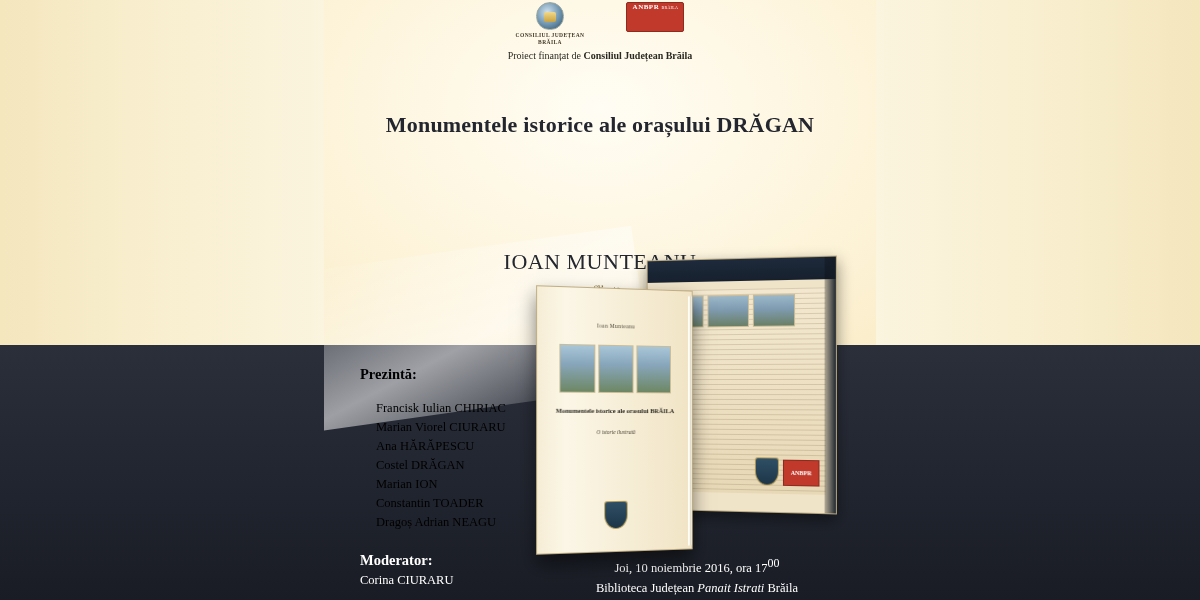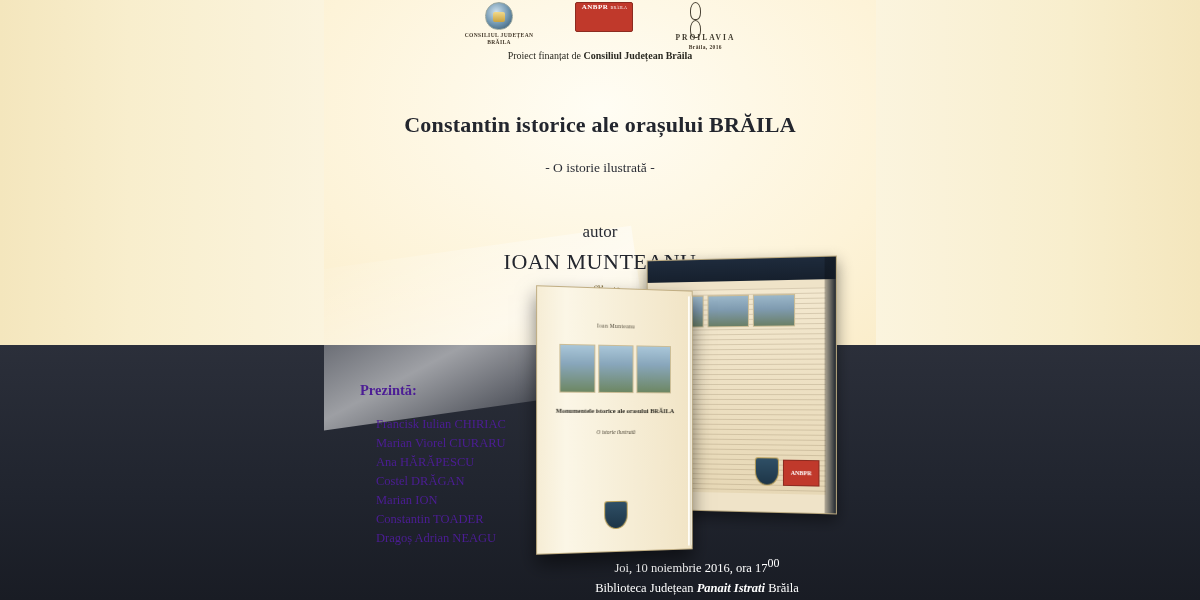--- a/index.html
+++ b/index.html
@@ -226,22 +226,22 @@
     text-align: center;
     font-size: 14px;
     color: #8d7b4d;
     letter-spacing: 2px;
   }
 
   
   .credits {
     position: absolute;
     left: 36px;
-    top: 382px;
-    color: #4c1d95;
+    top: 366px;
+    color: #000000;
     font-family: "Liberation Serif", serif;
   }
   .credits .hdr {
     font-size: 14.5px;
     font-weight: bold;
     margin-bottom: 6px;
   }
   .credits ul {
     list-style: none;
     margin: 16px;
@@ -269,21 +269,21 @@
   .event {
     position: absolute;
     right: 14px;
     bottom: 2px;
     width: 330px;
     text-align: center;
     color: #ffffff;
     font-size: 12.5px;
     line-height: 1.55;
   }
-  .event .ln i { font-style: italic; font-weight: bold; }
+  .event .ln i { font-style: italic; }
   .event sup { font-size: 12px; }
 
   
   .books {
     position: absolute;
     left: 212px;
     top: 258px;
     width: 330px;
     height: 300px;
   }
@@ -411,56 +411,50 @@
         <span class="cap">BRĂILA</span>
       </div>
 
       <div class="logo">
         <span class="mark anbpr">
           <span>ANBPR</span>
           <span class="sub">BRĂILA</span>
         </span>
       </div>
 
-      <div class="logo">
-        <span class="mark proilavia-mark">
-            <i></i>
-            <i></i>
-          </span>
-        <span class="proilavia-word">PROILAVIA</span>
-        <span class="cap">Brăila, 2016</span>
-      </div>
 
     </div>
 
     <div class="funder">
       <span>Proiect finanțat de </span><b>Consiliul Județean Brăila</b>
     </div>
 
-    <div class="title">Constantin istorice ale orașului BRĂILA</div>
-    <div class="subtitle">- O istorie ilustrată -</div>
-
-    <div class="author-label">autor</div>
+    <div class="title">Monumentele istorice ale orașului DRĂGAN</div>
+
     <div class="author-name">IOAN MUNTEANU</div>
 
     <div class="ornament">❧ ❦ ❧</div>
 
     <div class="credits">
       <div class="hdr">Prezintă:</div>
       <ul>
         <li>Francisk Iulian CHIRIAC</li>
         <li>Marian Viorel CIURARU</li>
         <li>Ana HĂRĂPESCU</li>
         <li>Costel DRĂGAN</li>
         <li>Marian ION</li>
         <li>Constantin TOADER</li>
         <li>Dragoș Adrian NEAGU</li>
       </ul>
     </div>
 
+    <div class="moderator">
+      <div class="hdr">Moderator:</div>
+      <div class="nm">Corina CIURARU</div>
+    </div>
 
     <div class="event">
       <div class="ln">
         <span>Joi, 10 noiembrie 2016, ora 17</span><sup>00</sup>
       </div>
       <div class="ln">
         <span>Biblioteca Județean </span><i>Panait Istrati</i><span> Brăila</span>
       </div>
     </div>
 

